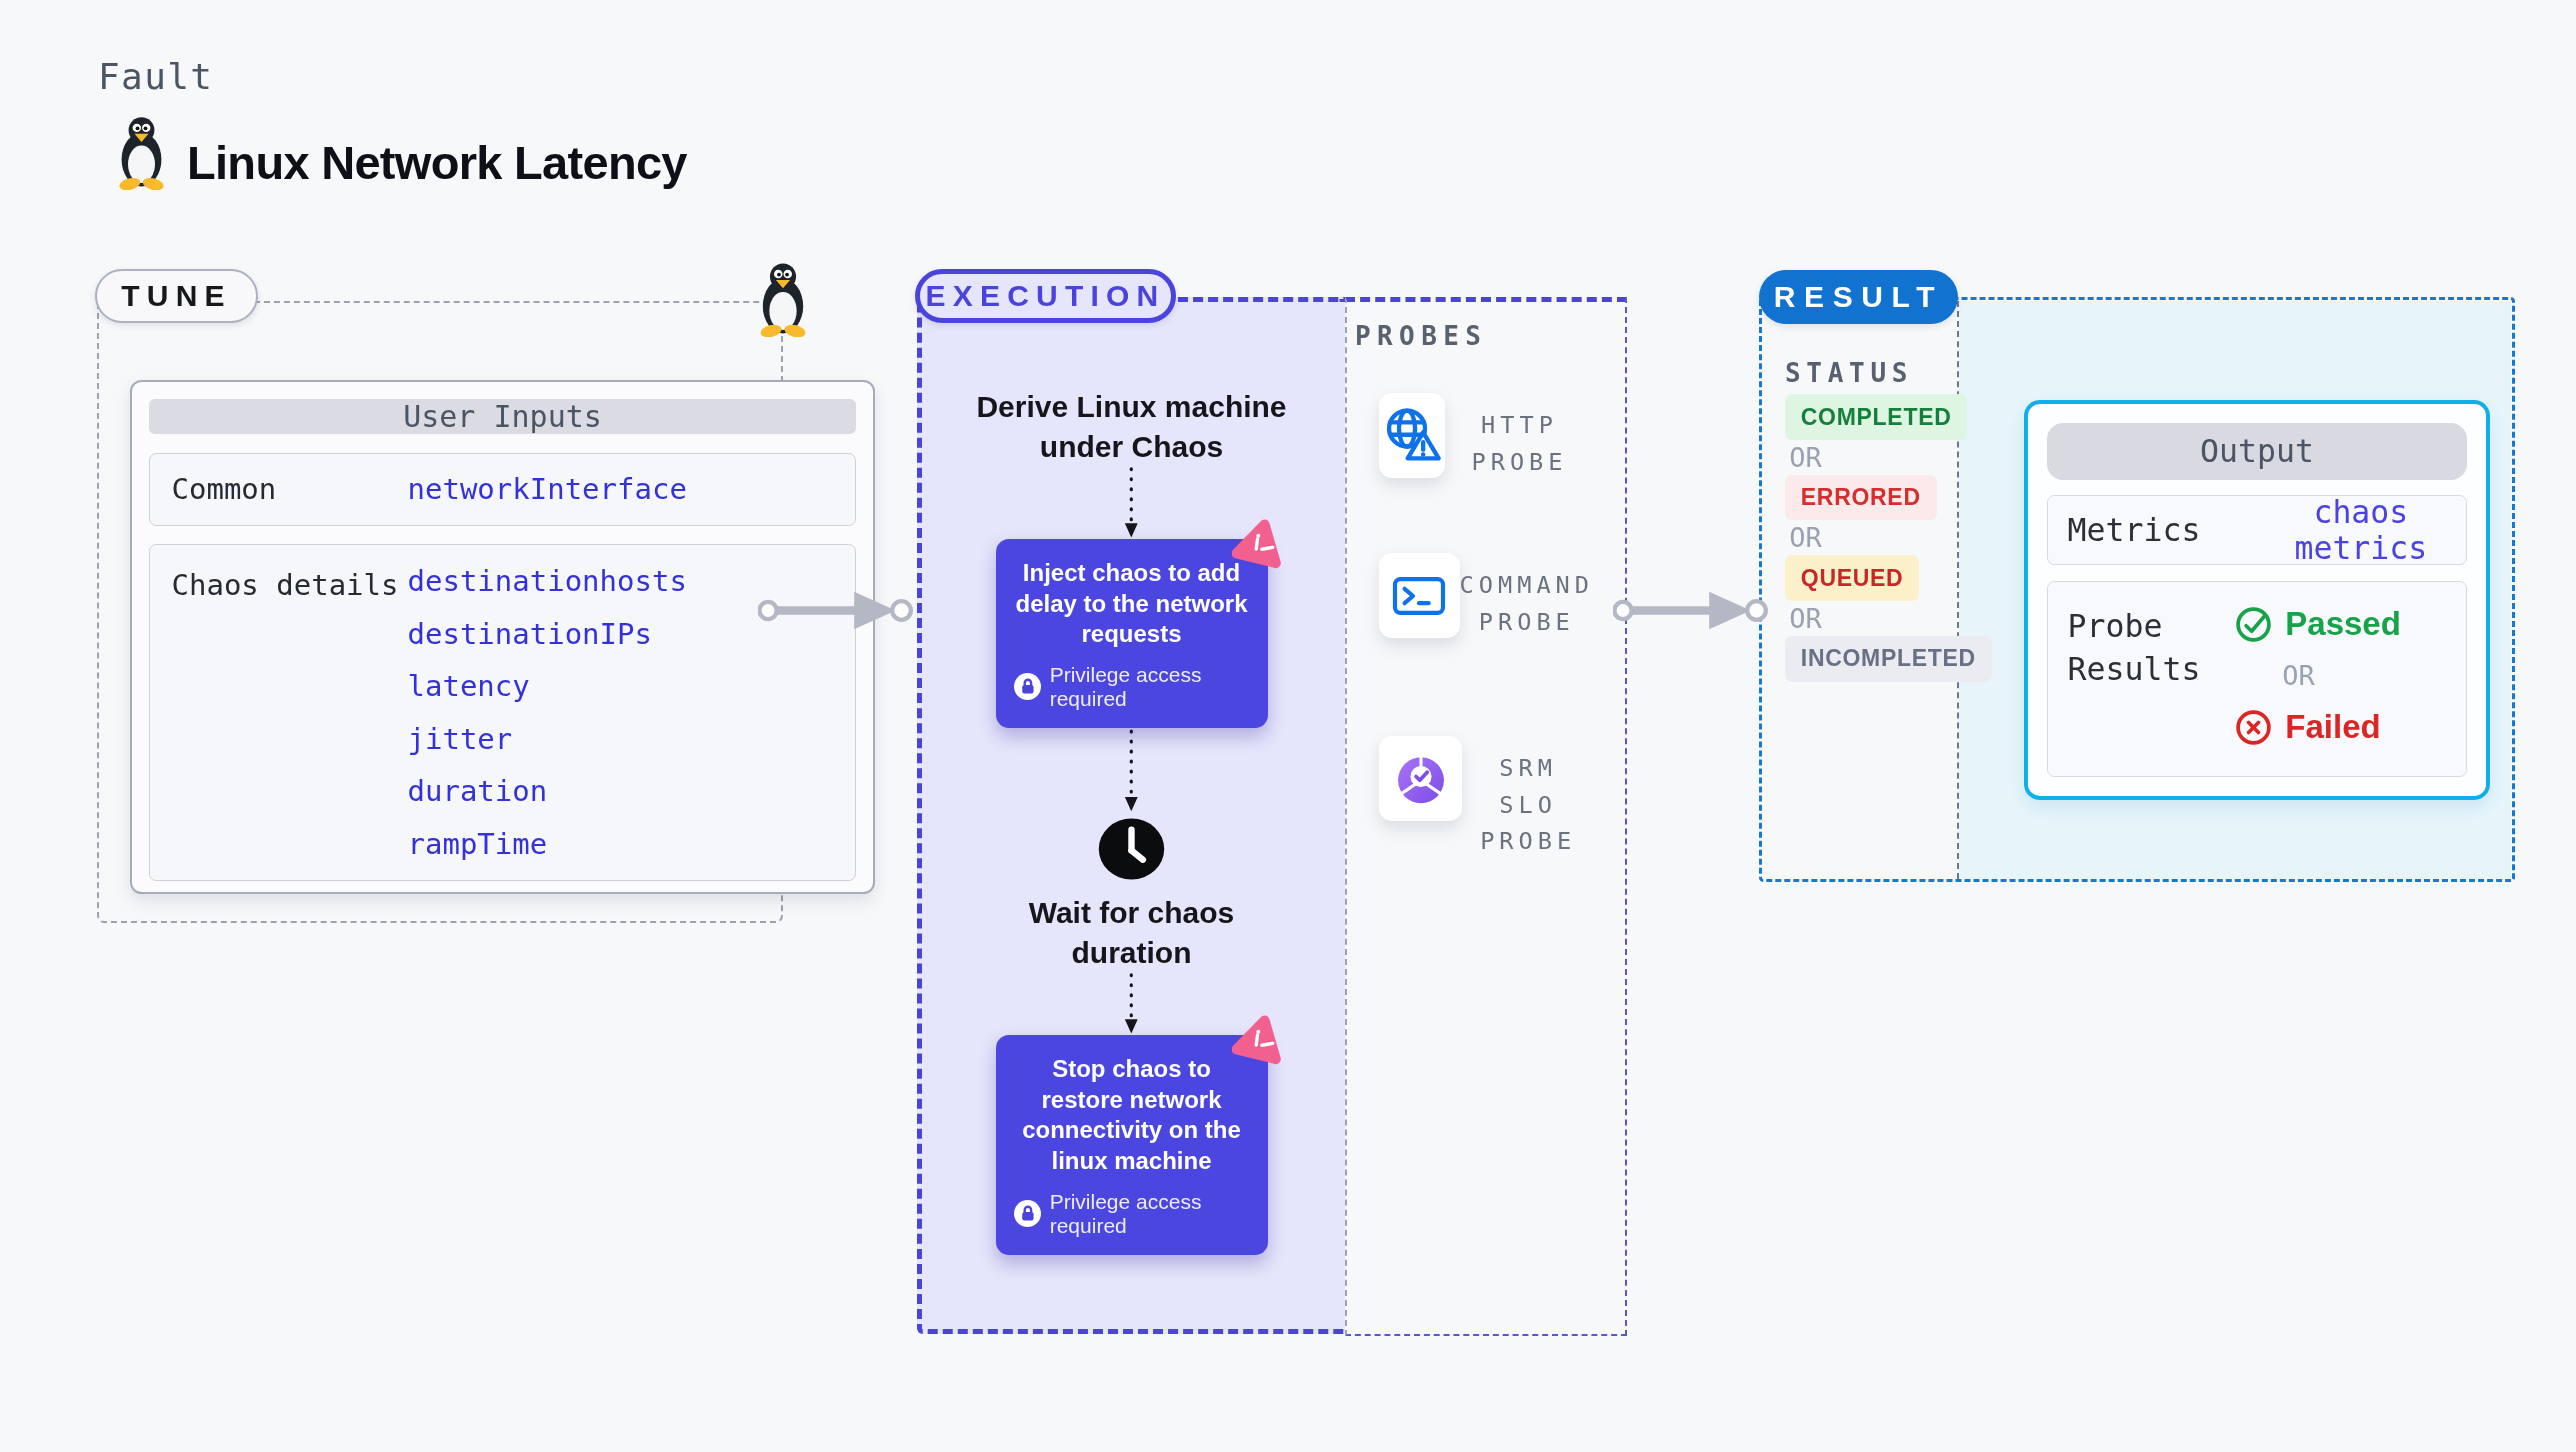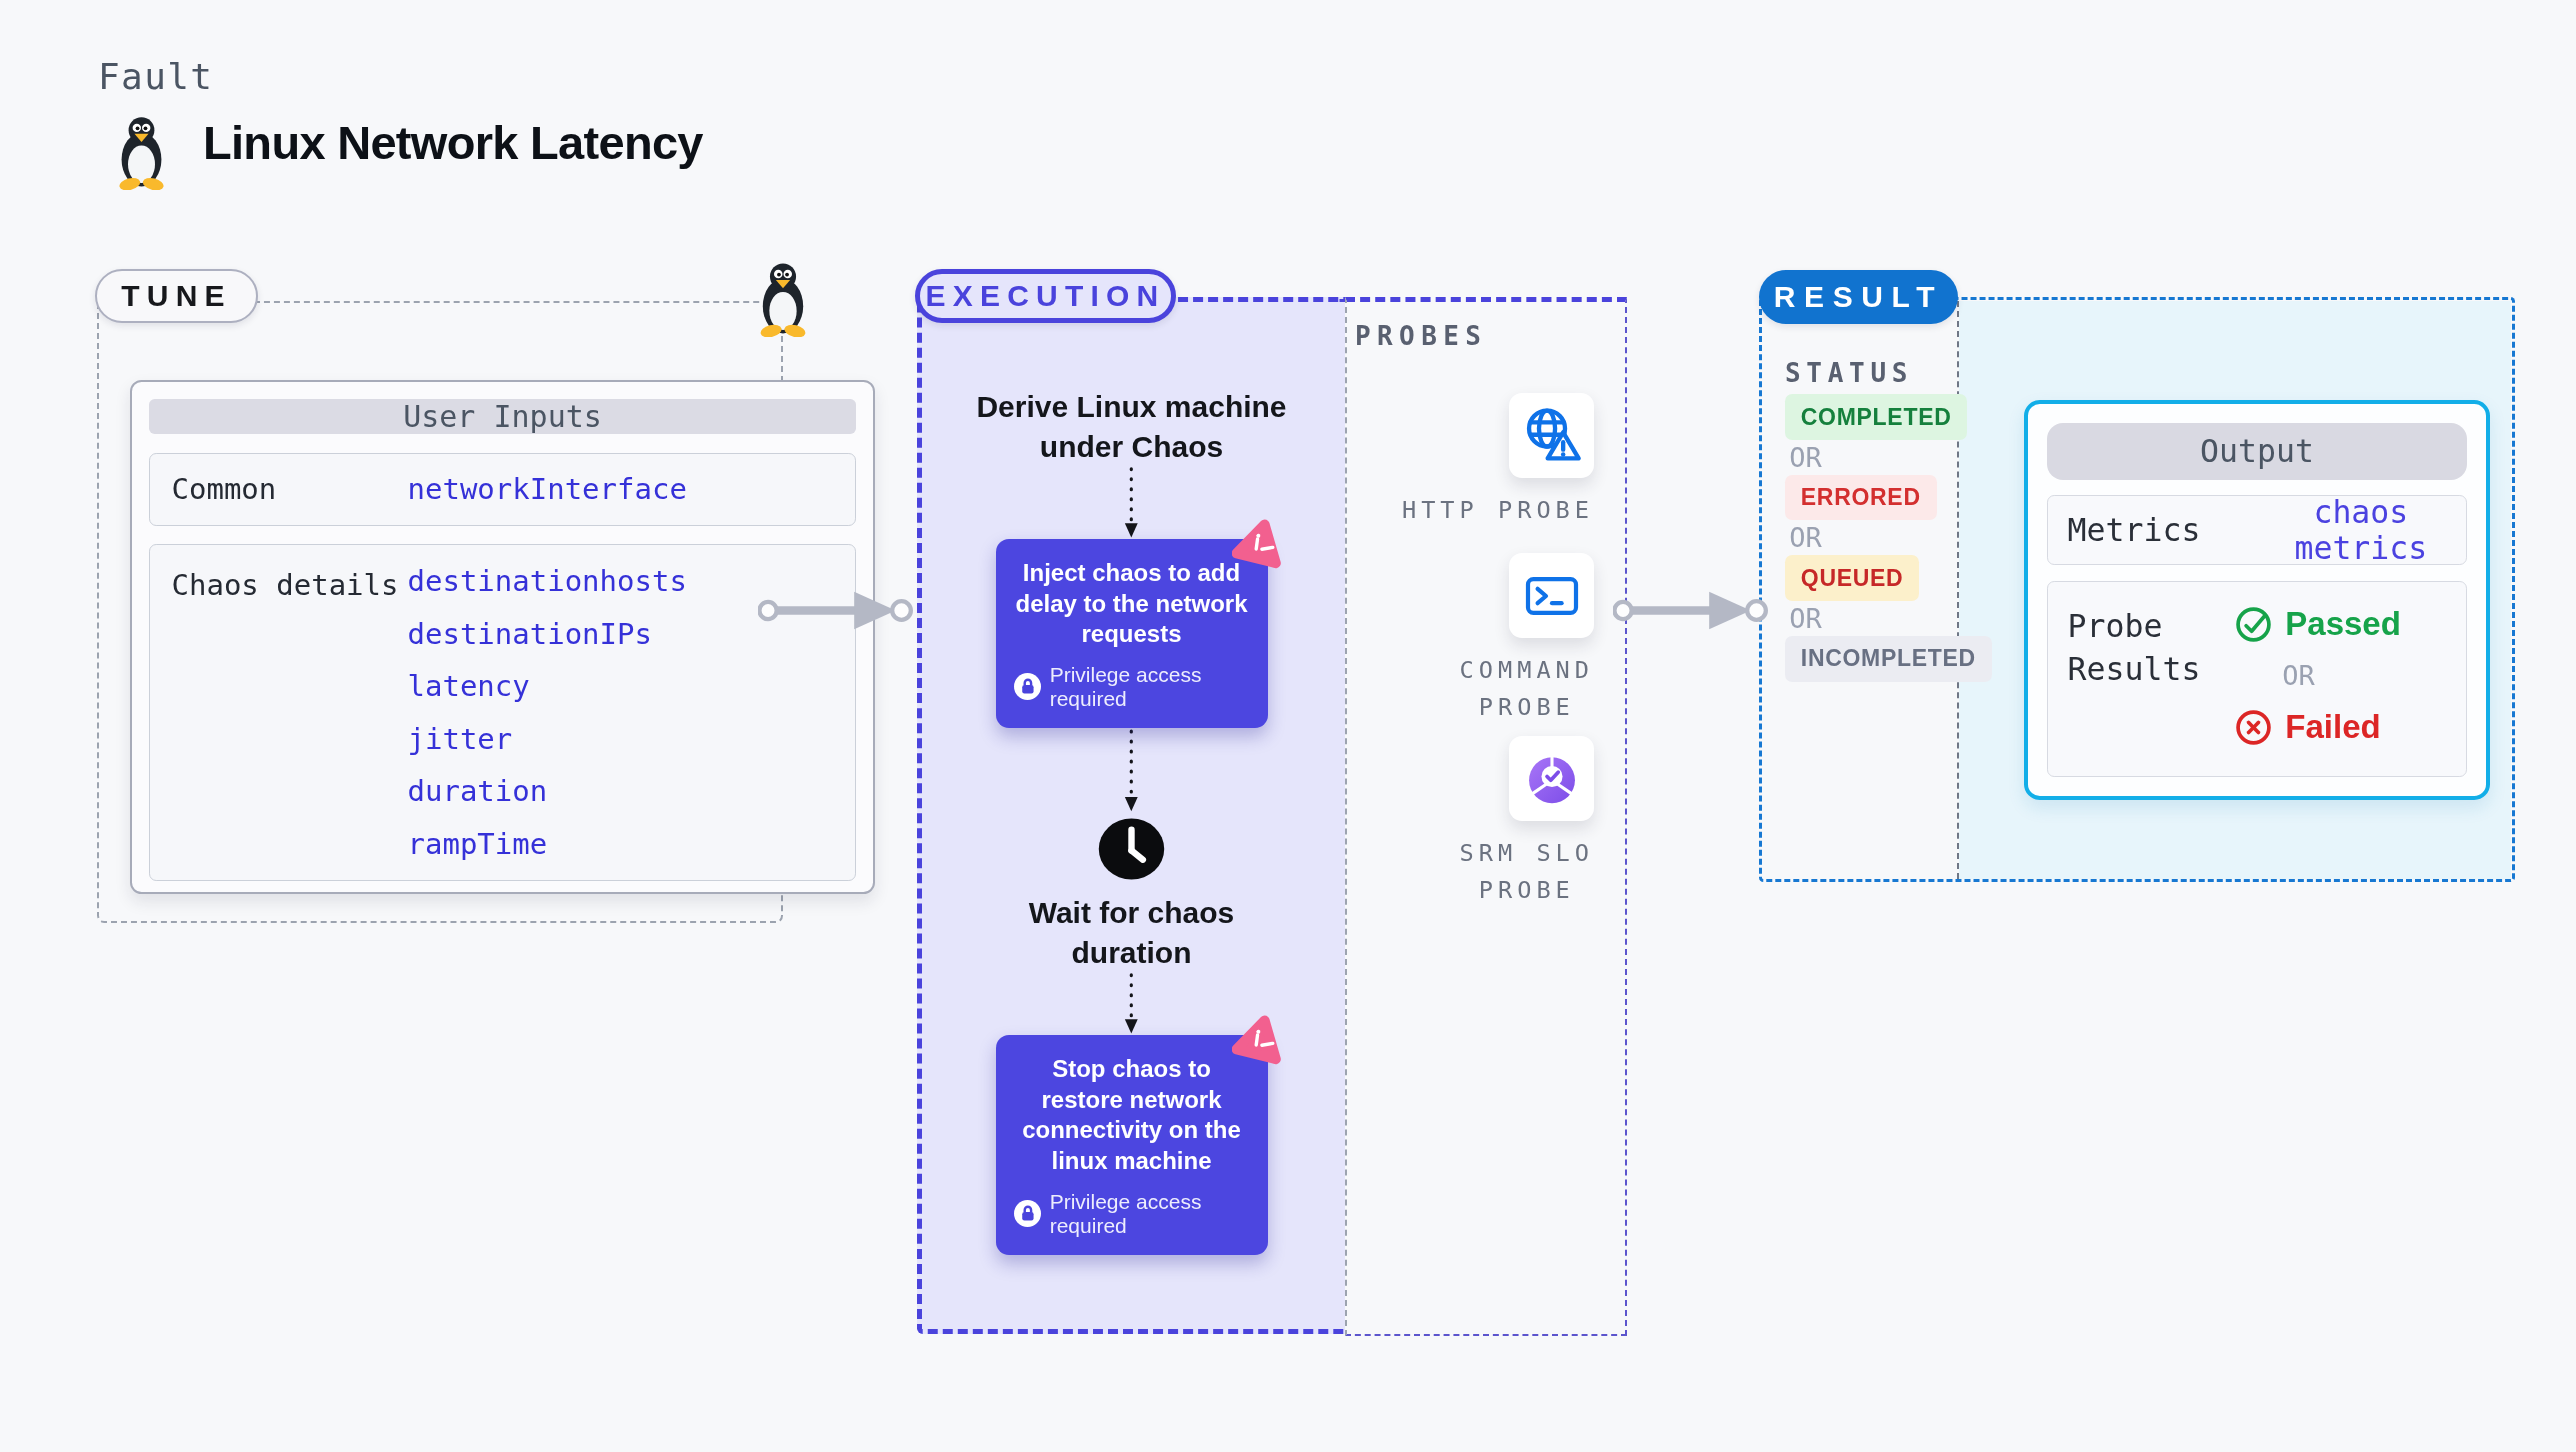--- a/index.html
+++ b/index.html
@@ -15,21 +15,21 @@
     --ink:#1A1D24;
     --muted:#6B7280;
   }
   *{box-sizing:border-box;margin:0;padding:0}
   body{background:var(--page-bg);font-family:"Liberation Sans",sans-serif}
   #canvas{position:relative;width:2576px;height:1452px;background:var(--page-bg);overflow:hidden}
   .mono{font-family:"DejaVu Sans Mono","Liberation Mono",monospace}
 
   
   .kicker{position:absolute;left:98px;top:56px;font-size:36px;color:#4B5563;letter-spacing:1.4px}
-  .page-head{position:absolute;left:104px;top:115px;display:flex;align-items:flex-start;gap:24px}
+  .page-head{position:absolute;left:104px;top:115px;display:flex;align-items:flex-end;gap:8px}
   .page-title{font-size:47px;font-weight:800;color:#0D1117;letter-spacing:-0.7px}
 
   
   .pill{position:absolute;display:flex;align-items:center;justify-content:center;
         border-radius:43px;font-weight:700;font-size:30px;letter-spacing:7.2px;z-index:5;
         font-family:Liberation Sans, sans-serif;box-shadow:0 2.9px 7.2px rgba(30,30,60,.10)}
   .pill-tune{left:95px;top:269px;width:163px;height:54px;background:#F8F8FA;border:2.9px solid #ADB0C0;color:#17181C}
   .pill-exec{left:915px;top:269px;width:261px;height:54px;background:var(--lavender);border:5px solid var(--indigo);color:var(--indigo)}
   .pill-result{left:1759px;top:270px;width:199px;height:54px;background:var(--result-blue);color:#FFFFFF;letter-spacing:8.6px}
 
@@ -68,21 +68,21 @@
               padding:18.6px 18.6px 17px;box-shadow:0 8.6px 17px rgba(40,35,150,.28)}
   .chaos-card-title{font-size:24px;font-weight:700;line-height:1.28;text-align:center}
   .privilege{display:flex;align-items:center;justify-content:center;gap:8.6px;margin-top:13px}
   .privilege-badge{width:27px;height:27px;border-radius:50%;background:#fff;display:flex;align-items:center;justify-content:center;flex:none}
   .privilege-text{font-size:21px;color:#EDEDFD;font-weight:500}
   .chaos-corner{position:absolute;top:-24px;right:-20px;width:56px;height:56px}
   .clock-wrap{margin:4.3px 0 10px}
 
   
   .probes-label{position:absolute;left:1355px;top:321px;font-size:26px;font-weight:700;color:#596070;letter-spacing:6.4px}
-  .probe-group{position:absolute;width:215px;left:1379px;display:flex;flex-direction:column;align-items:flex-end}
+  .probe-group{position:absolute;width:215px;left:1379px;display:flex;flex-direction:row;align-items:flex-start}
   .probe-card{width:85px;height:85px;background:#fff;border-radius:13px;box-shadow:0 7.2px 15.8px rgba(30,30,60,.12);
               display:flex;align-items:center;justify-content:center}
   .probe-name{margin-top:14.3px;font-size:23.6px;color:#6B7280;letter-spacing:5px;text-align:center;line-height:1.55;white-space:pre-line}
 
   
   .result-box{position:absolute;left:1759px;top:297px;width:756px;height:585px;
               border:3.6px dashed var(--result-dash);border-radius:4.3px}
   .result-cyan{position:absolute;left:1959px;top:301px;width:552px;height:578px;background:var(--cyan-fill)}
   .result-sep{position:absolute;left:1957px;top:301px;height:578px;border-left:2.1px dashed #707786}
   .status-col{position:absolute;left:1785px;top:358px;width:172px;display:flex;flex-direction:column;align-items:flex-start;gap:2px;z-index:3}

